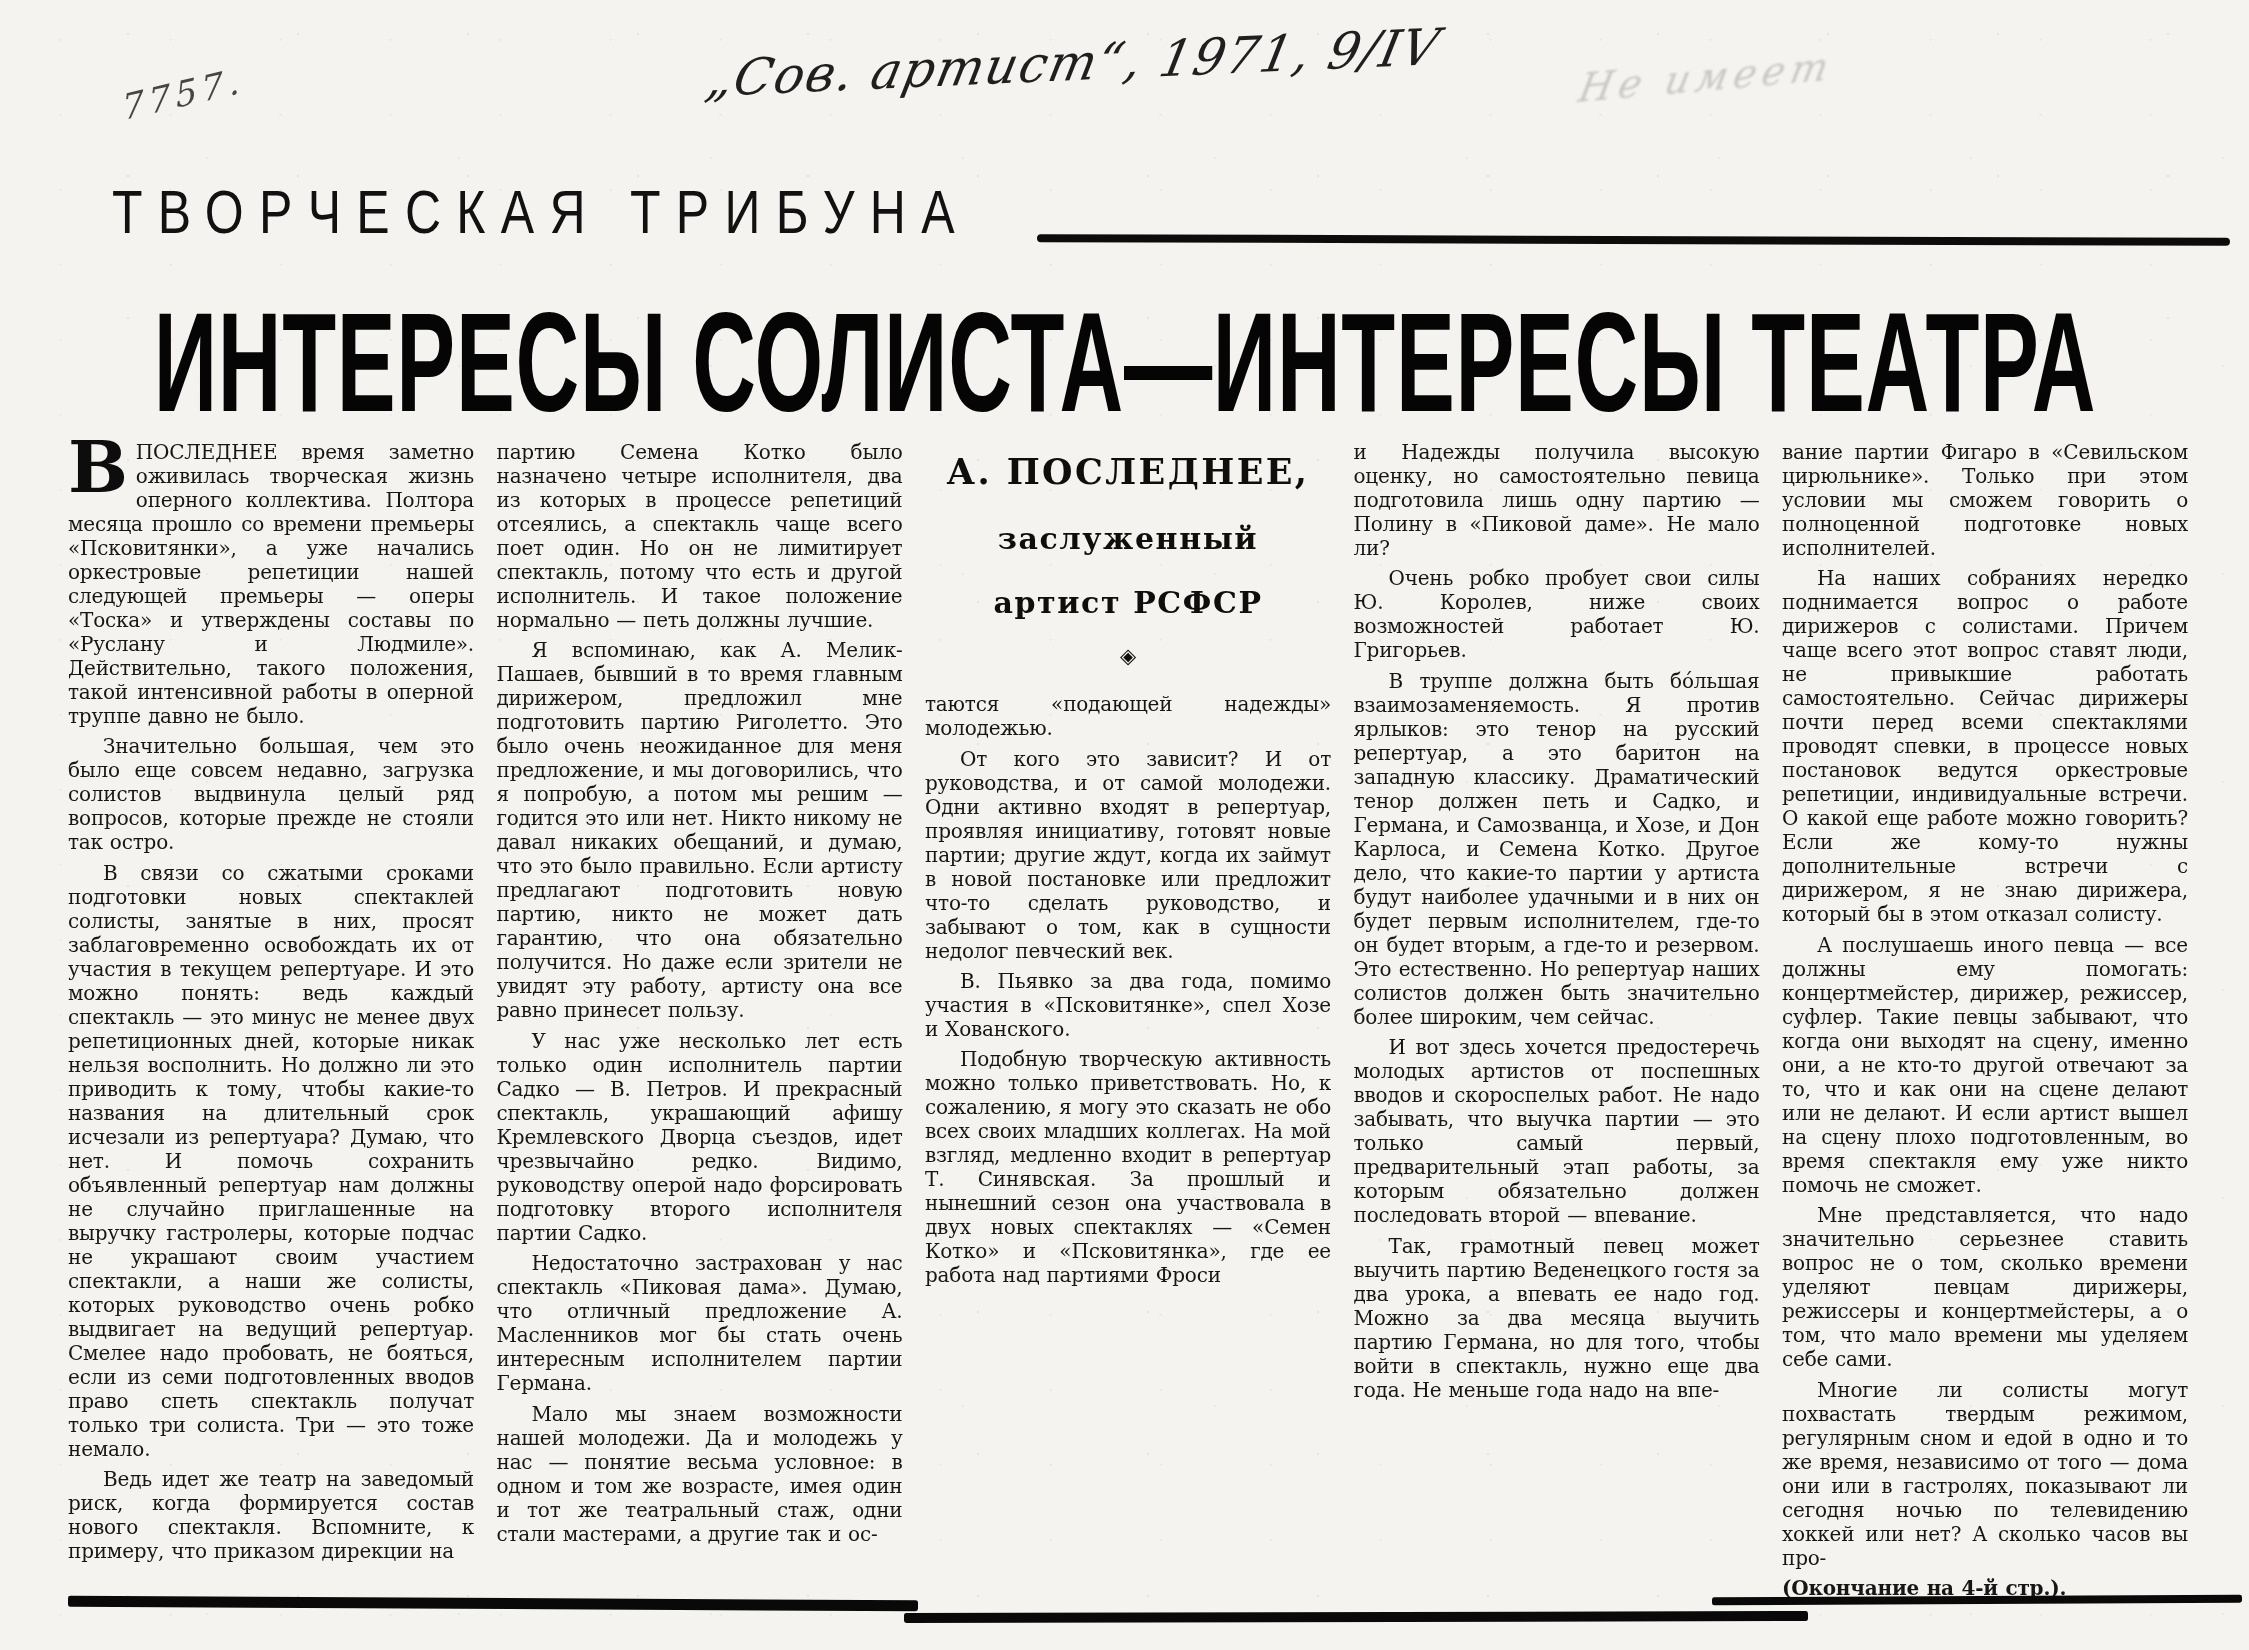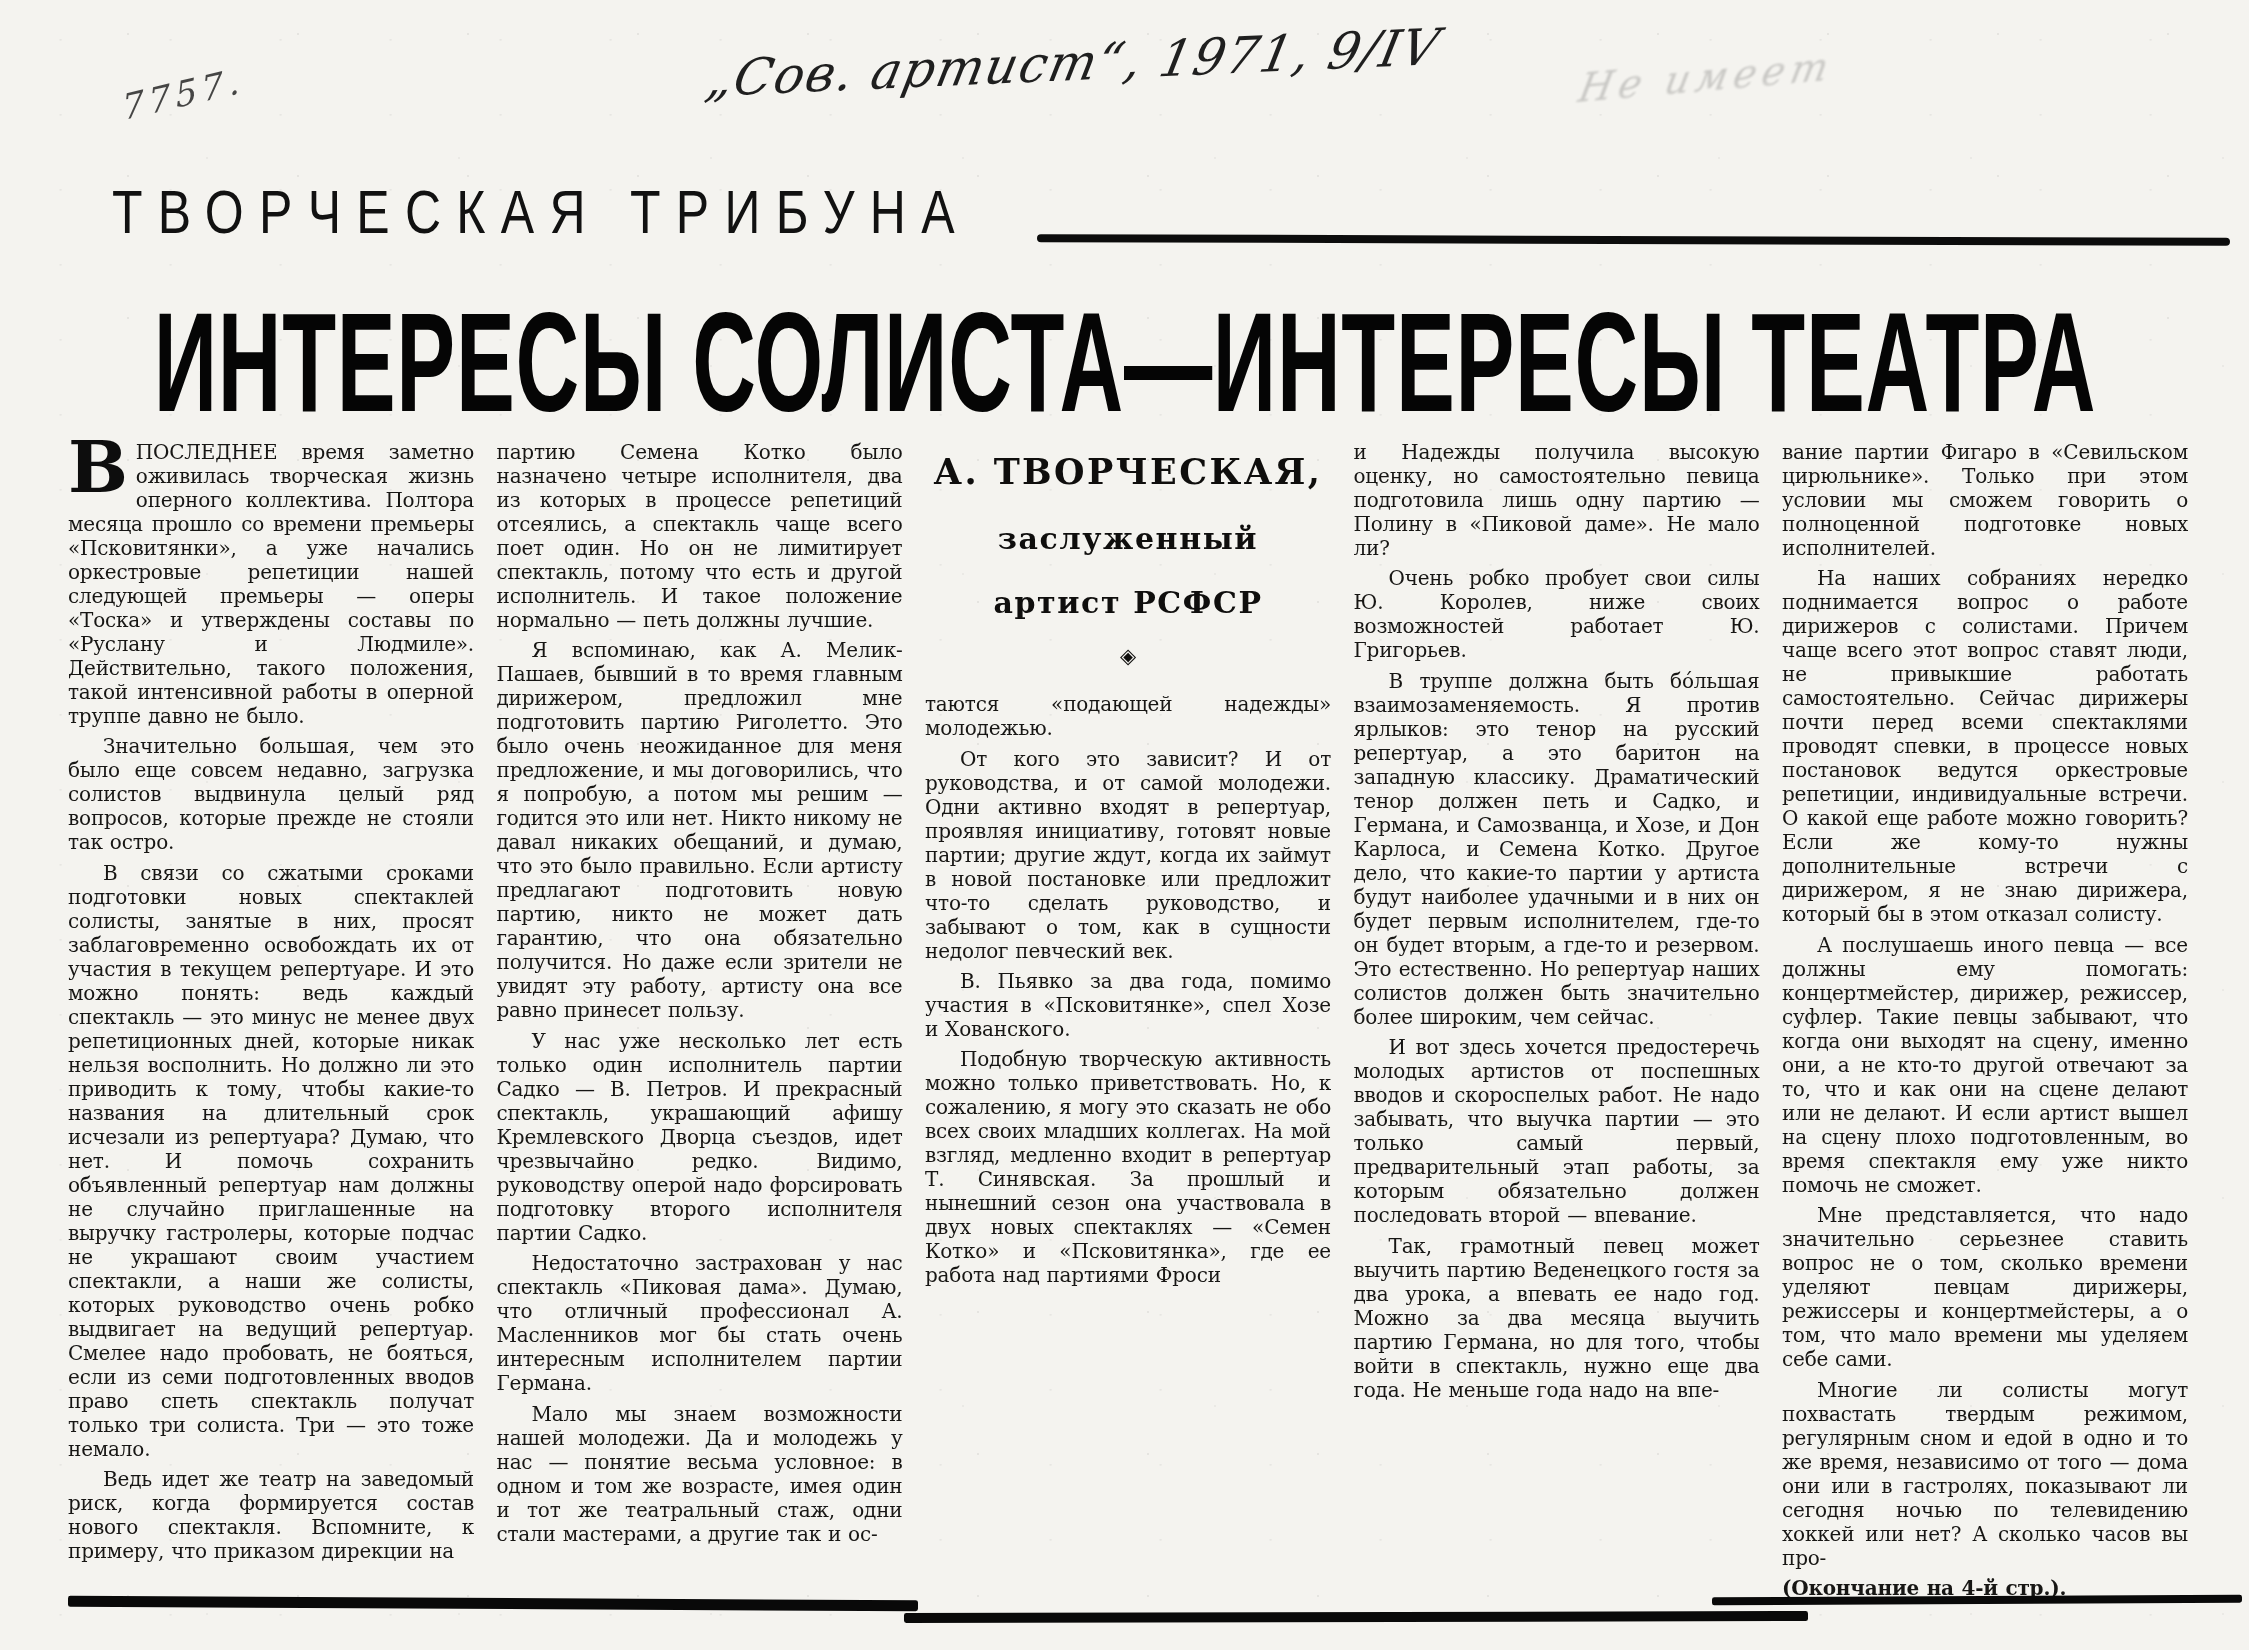--- a/index.html
+++ b/index.html
@@ -102,27 +102,27 @@
           <p class="para">Значительно большая, чем это было еще совсем недавно, загрузка солистов выдвинула целый ряд вопросов, которые прежде не стояли так остро.</p>
           <p class="para">В связи со сжатыми сроками подготовки новых спектаклей солисты, занятые в них, просят заблаговременно освобождать их от участия в текущем репертуаре. И это можно понять: ведь каждый спектакль — это минус не менее двух репетиционных дней, которые никак нельзя восполнить. Но должно ли это приводить к тому, чтобы какие-то названия на длительный срок исчезали из репертуара? Думаю, что нет. И помочь сохранить объявленный репертуар нам должны не случайно приглашенные на выручку гастролеры, которые подчас не украшают своим участием спектакли, а наши же солисты, которых руководство очень робко выдвигает на ведущий репертуар. Смелее надо пробовать, не бояться, если из семи подготовленных вводов право спеть спектакль получат только три солиста. Три — это тоже немало.</p>
           <p class="para">Ведь идет же театр на заведомый риск, когда формируется состав нового спектакля. Вспомните, к примеру, что приказом дирекции на</p>
         </div>
     </div>
     <div class="column">
       <div class="col-paragraphs">
           <p class="para no-indent">партию Семена Котко было назначено четыре исполнителя, два из которых в процессе репетиций отсеялись, а спектакль чаще всего поет один. Но он не лимитирует спектакль, потому что есть и другой исполнитель. И такое положение нормально — петь должны лучшие.</p>
           <p class="para">Я вспоминаю, как А. Мелик-Пашаев, бывший в то время главным дирижером, предложил мне подготовить партию Риголетто. Это было очень неожиданное для меня предложение, и мы договорились, что я попробую, а потом мы решим — годится это или нет. Никто никому не давал никаких обещаний, и думаю, что это было правильно. Если артисту предлагают подготовить новую партию, никто не может дать гарантию, что она обязательно получится. Но даже если зрители не увидят эту работу, артисту она все равно принесет пользу.</p>
           <p class="para">У нас уже несколько лет есть только один исполнитель партии Садко — В. Петров. И прекрасный спектакль, украшающий афишу Кремлевского Дворца съездов, идет чрезвычайно редко. Видимо, руководству оперой надо форсировать подготовку второго исполнителя партии Садко.</p>
-          <p class="para">Недостаточно застрахован у нас спектакль «Пиковая дама». Думаю, что отличный профессионал А. Масленников мог бы стать очень интересным исполнителем партии Германа.</p>
+          <p class="para">Недостаточно застрахован у нас спектакль «Пиковая дама». Думаю, что отличный предложение А. Масленников мог бы стать очень интересным исполнителем партии Германа.</p>
           <p class="para">Мало мы знаем возможности нашей молодежи. Да и молодежь у нас — понятие весьма условное: в одном и том же возрасте, имея один и тот же театральный стаж, одни стали мастерами, а другие так и ос-</p>
         </div>
     </div>
     <div class="column">
       <div class="byline">
-        <div class="byline-name">А. ТВОРЧЕСКАЯ,</div>
+        <div class="byline-name">А. ПОСЛЕДНЕЕ,</div>
         <div class="byline-role">заслуженный</div>
         <div class="byline-role">артист РСФСР</div>
         <div class="byline-ornament">◈</div>
       </div>
       <div class="col-paragraphs">
           <p class="para no-indent">таются «подающей надежды» молодежью.</p>
           <p class="para">От кого это зависит? И от руководства, и от самой молодежи. Одни активно входят в репертуар, проявляя инициативу, готовят новые партии; другие ждут, когда их займут в новой постановке или предложит что-то сделать руководство, и забывают о том, как в сущности недолог певческий век.</p>
           <p class="para">В. Пьявко за два года, помимо участия в «Псковитянке», спел Хозе и Хованского.</p>
           <p class="para">Подобную творческую активность можно только приветствовать. Но, к сожалению, я могу это сказать не обо всех своих младших коллегах. На мой взгляд, медленно входит в репертуар Т. Синявская. За прошлый и нынешний сезон она участвовала в двух новых спектаклях — «Семен Котко» и «Псковитянка», где ее работа над партиями Фроси</p>
         </div>

